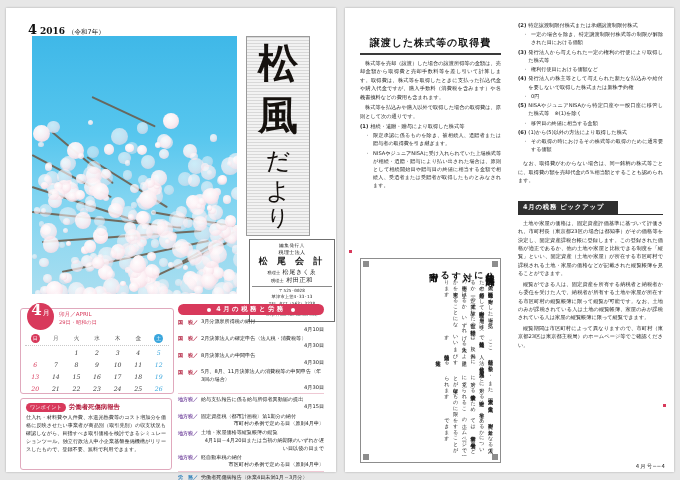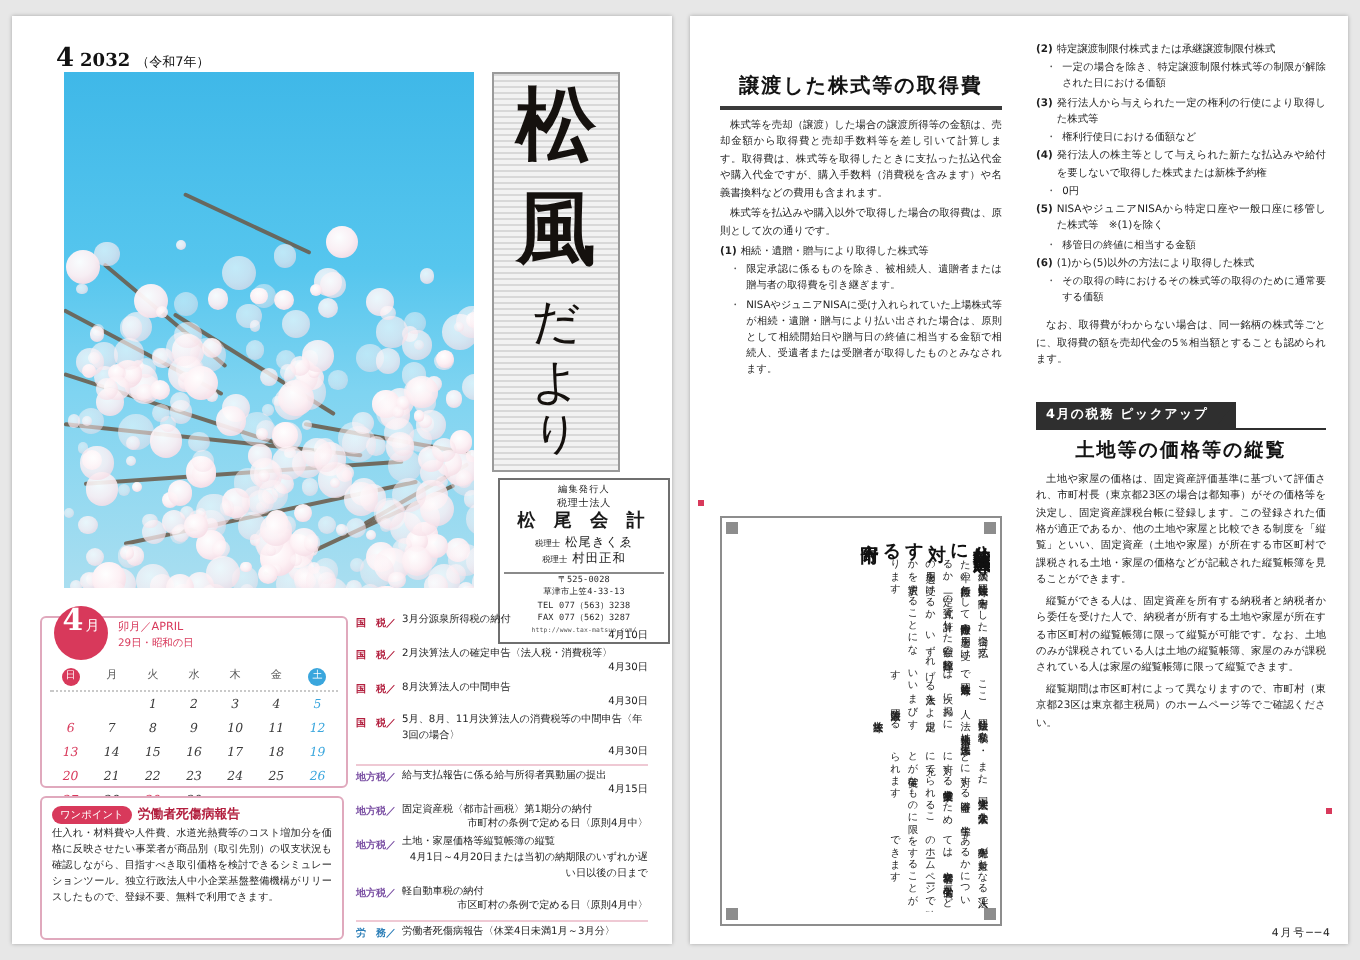--- a/index.html
+++ b/index.html
@@ -127,21 +127,21 @@
 </style>
 </head>
 <body>
 
 <div id="stage">
 
   <div class="page" id="page-left">
 
     <div class="issue-line">
       <span class="issue-month">4</span>
-      <span class="issue-year">2032</span>
+      <span class="issue-year">2016</span>
       <span class="issue-era">（令和7年）</span>
     </div>
 
     <div class="cover-photo">
       <div class="sky"></div>
       <div id="blossom-layer">
           <span class="branch" style="left:0px;top:150px;width:120px;height:1.6px;transform:rotate(18deg);"></span>
           <span class="branch" style="left:0px;top:175px;width:150px;height:1.6px;transform:rotate(6deg);"></span>
           <span class="branch" style="left:10px;top:205px;width:160px;height:1.6px;transform:rotate(-4deg);"></span>
           <span class="branch" style="left:30px;top:235px;width:150px;height:1.6px;transform:rotate(-12deg);"></span>
@@ -554,20 +554,25 @@
 
     <div class="onepoint">
       <div class="op-head">
         <span class="op-tag">ワンポイント</span>
         <span class="op-title">労働者死傷病報告</span>
       </div>
       <div class="op-body">仕入れ・材料費や人件費、水道光熱費等のコスト増加分を価格に反映させたい事業者が商品別（取引先別）の収支状況も確認しながら、目指すべき取引価格を検討できるシミュレーションツール。独立行政法人中小企業基盤整備機構がリリースしたもので、登録不要、無料で利用できます。</div>
     </div>
 
     <div class="taxcal">
+      <div class="tc-head">
+        <i></i>
+        <span class="t">4月の税務と労務</span>
+        <i></i>
+      </div>
       <div class="tc-list" id="tc-list">
           <div class="tc-row">
             <div class="tc-kind k1">国　税／</div>
             <div class="tc-body">3月分源泉所得税の納付<span class="tc-due">4月10日</span></div>
           </div>
           <div class="tc-row">
             <div class="tc-kind k1">国　税／</div>
             <div class="tc-body">2月決算法人の確定申告〈法人税・消費税等〉<span class="tc-due">4月30日</span></div>
           </div>
           <div class="tc-row">
@@ -687,21 +692,20 @@
         <div class="sub">
           <span class="bul">・</span>
           <span class="txt">その取得の時におけるその株式等の取得のために通常要する価額</span>
         </div>
       </div>
     <p class="p ind" style="margin-top:6px;">なお、取得費がわからない場合は、同一銘柄の株式等ごとに、取得費の額を売却代金の5％相当額とすることも認められます。</p>
 
     <div class="pickup-wrap" style="margin-top:9px;">
       <span class="pickup">4月の税務 ピックアップ</span>
     </div>
-    <div class="art-title" style="font-size:9.5px;margin:3px 0 4px;">土地等の価格等の縦覧</div>
     <div id="pickup-paras">
         <p class="p ind">土地や家屋の価格は、固定資産評価基準に基づいて評価され、市町村長（東京都23区の場合は都知事）がその価格等を決定し、固定資産課税台帳に登録します。この登録された価格が適正であるか、他の土地や家屋と比較できる制度を「縦覧」といい、固定資産（土地や家屋）が所在する市区町村で課税される土地・家屋の価格などが記載された縦覧帳簿を見ることができます。</p>
         <p class="p ind">縦覧ができる人は、固定資産を所有する納税者と納税者から委任を受けた人で、納税者が所有する土地や家屋が所在する市区町村の縦覧帳簿に限って縦覧が可能です。なお、土地のみが課税されている人は土地の縦覧帳簿、家屋のみが課税されている人は家屋の縦覧帳簿に限って縦覧できます。</p>
         <p class="p ind">縦覧期間は市区町村によって異なりますので、市町村（東京都23区は東京都主税局）のホームページ等でご確認ください。</p>
       </div>
   </div>
 
   <span class="mark-sq" style="left:349px;top:250px;"></span>
   <span class="mark-sq" style="right:14px;top:404px;"></span>
 

